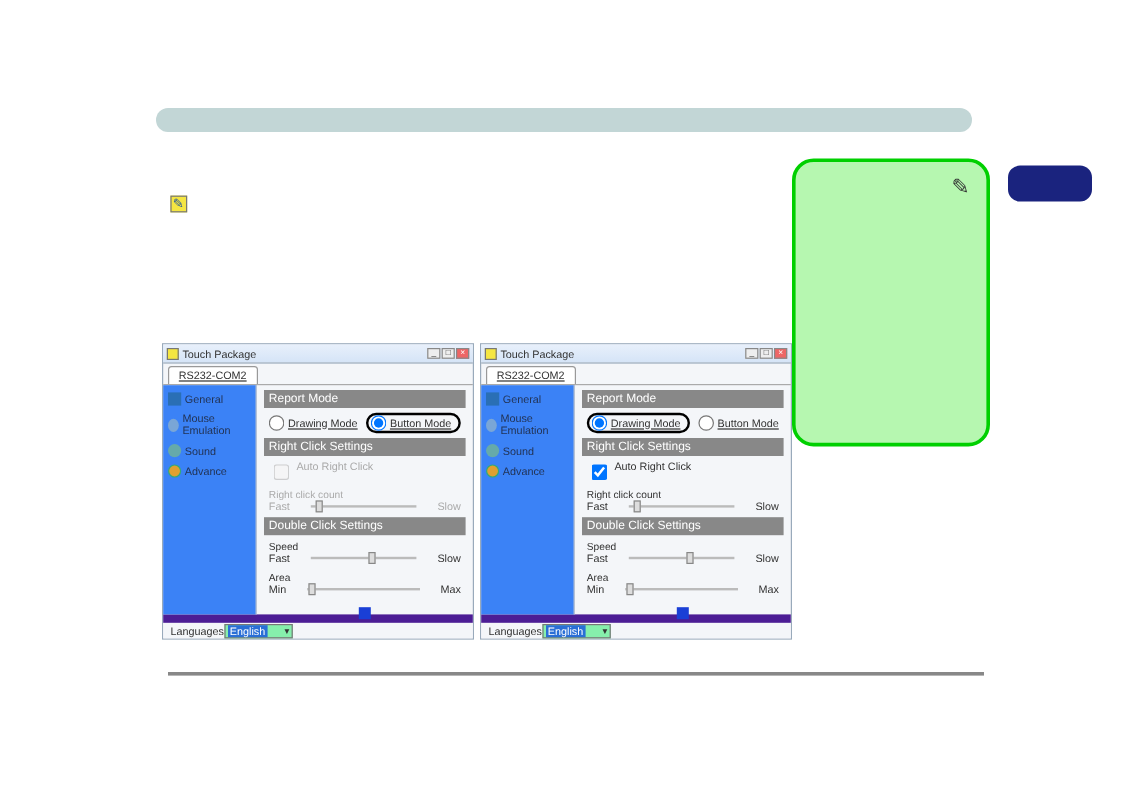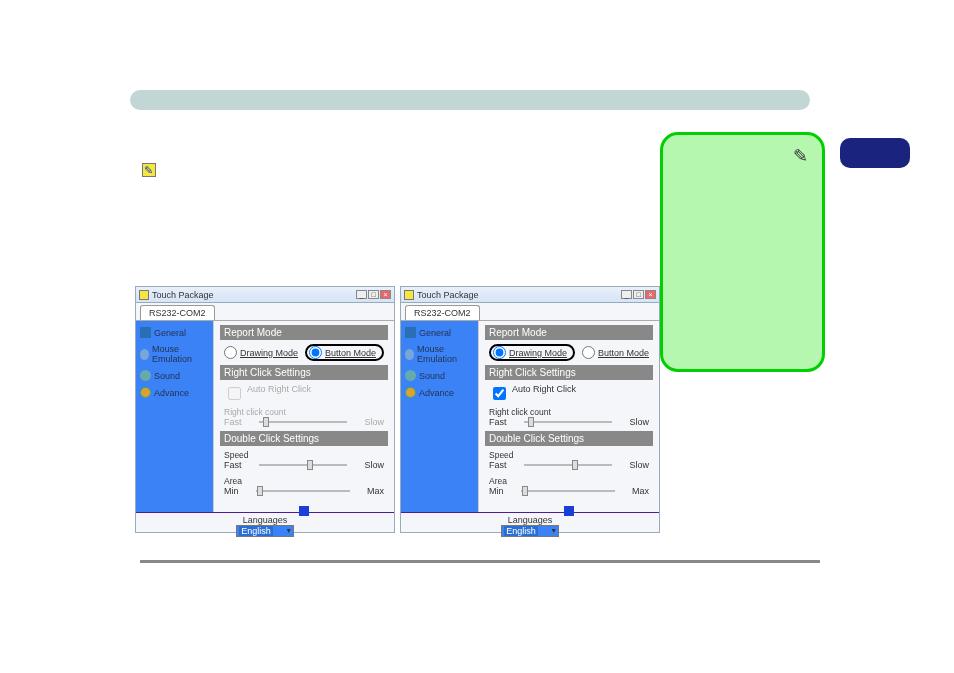--- a/index.html
+++ b/index.html
@@ -15,41 +15,41 @@
   .panel { position: absolute; top: 286px; width: 260px; height: 247px; border: 1px solid #9ab; background: #f4f6f9; font-size: 9px; }
   .panel.left { left: 135px; }
   .panel.right { left: 400px; }
   .titlebar { background: linear-gradient(#e8f0fb,#d5e4f7); height: 16px; border-bottom:1px solid #9ab; display:flex; align-items:center; padding:0 3px; justify-content:space-between;}
   .titlebar .t { display:flex; align-items:center; gap:3px;}
   .winicon { width:10px;height:10px;background:#f5e642;border:1px solid #777; }
   .wbuttons { display:flex; gap:1px;}
   .wbuttons span{width:11px;height:9px;border:1px solid #888;background:#eee;font-size:7px;text-align:center;line-height:8px;}
   .wbuttons .x{background:#e66; color:#fff;}
   .tabbar { height:18px; border-bottom:1px solid #aaa; display:flex; align-items:flex-end; padding-left:4px;}
-  .tab { border:1px solid #999; border-bottom:none; background:#fff; padding:2px 8px; font-size:9px; border-radius:3px 3px 0 0;}
+  .tab { border:1px solid #999; border-bottom:none; background:#fff; padding:2px 8px; font-size:9px; border-radius:3px 3px 0 0;text-decoration:underline;}
   .body { display:flex; height: calc(100% - 16px - 18px - 20px); }
   .side { width:78px; border-right:1px solid #ccc; background:#3b82f6; padding:6px 4px; }
   .side .item { display:flex; align-items:center; gap:3px; margin-bottom:6px; color:#235; cursor:pointer;}
   .side .pic { width:11px;height:11px; }
   .pic.g{background:#2a6fb5;} .pic.m{background:#7aa6d6;border-radius:50%;} .pic.s{background:#6aa;border-radius:50%;} .pic.a{background:#e0a030;border-radius:50%; border:1.5px solid #3a7;}
   .main { flex:1; padding:4px 6px; }
   .sectionhdr { background:#888; color:#fff; padding:2px 4px; font-size:10px; margin-bottom:4px;}
   .radios { display:flex; justify-content:space-between; padding:0 4px 4px 4px; align-items:center;}
   .radio { display:flex; align-items:center; gap:3px;text-decoration:underline;}
   .radio input{ margin:0; }
   .circled { border:2px solid #000; border-radius:10px; padding:0 6px 0 2px; }
   .disabled { color:#aaa; }
   .chk { display:flex; align-items:flex-start; gap:3px; padding:0 4px 2px 4px;}
   .sliderlbl { padding:0 4px; font-size:8.5px; margin-top:2px;}
   .sliderrow { display:flex; align-items:center; justify-content:center; padding:0 4px 4px 4px; gap:13px;}
   .sliderrow .track { flex:1; height:2px; background:#bbb; position:relative; margin:0 4px;}
   .sliderrow .thumb { position:absolute; top:-4px; width:6px; height:10px; background:#ddd; border:1px solid #888;}
   .bluebox { width:10px;height:10px; background:#1a3fd6; margin: 6px auto 0 auto;}
-  .langrow { padding:2px 6px; border-top:1px solid #4c1d95; height:20px; display:flex; align-items:center; gap:0; background:#f4f6f9;flex-direction:column;}
-  .langsel { border:1px solid #777; background:#3b82f6; font-size:9px; padding:0 2px; display:flex; align-items:flex-start; gap:14px;}
+  .langrow { padding:2px 6px; border-top:7px solid #4c1d95; height:20px; display:flex; align-items:center; gap:0; background:#f4f6f9;}
+  .langsel { border:1px solid #777; background:#86efac; font-size:9px; padding:0 2px; display:flex; align-items:flex-start; gap:14px;}
   .langsel .txt{ background:#2a6fd6; color:#fff; padding:0 2px;}
   .langsel .arr{ font-size:8px;}
   .rule { position:absolute; left:140px; top:560px; width:680px; height:3px; background:#888;}
 </style>
 </head>
 <body>
 
 <div class="banner"></div>
 <div class="bluebtn"></div>
 <div class="notepanel">

